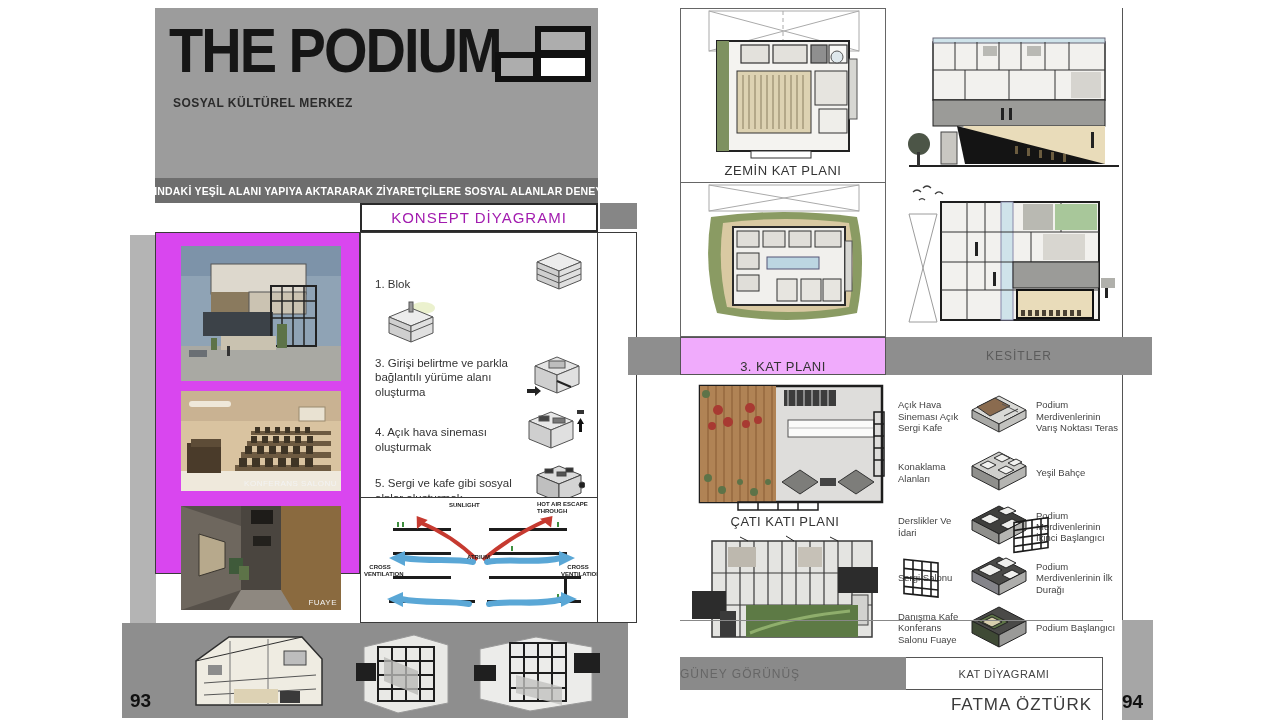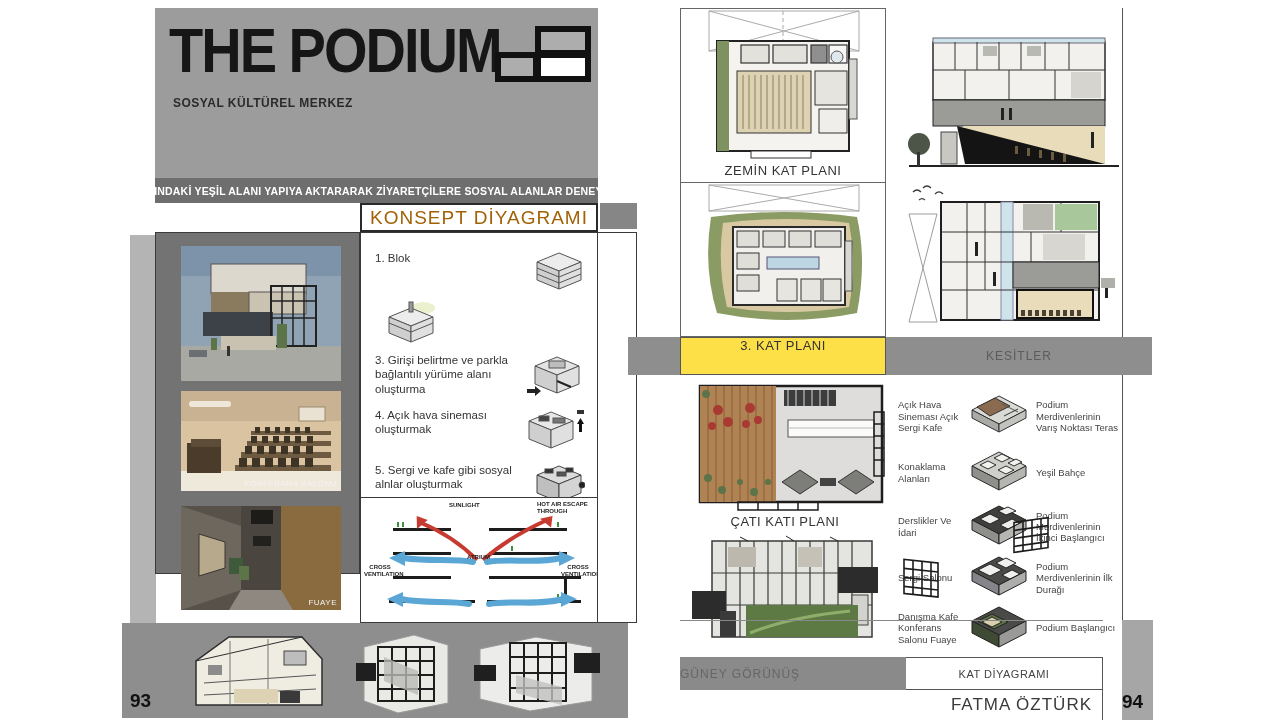--- a/index.html
+++ b/index.html
@@ -15,49 +15,49 @@
   .sub-title{position:absolute;left:18px;top:88px;font-size:12px;font-weight:bold;color:#2b2b2b;letter-spacing:.5px;}
   .logo{position:absolute;left:340px;top:18px;width:96px;height:62px;}
   .logo div{position:absolute;border:6px solid #111;}
   .logo .tr{left:40px;top:0;width:44px;height:18px;background:#adadad;}
   .logo .br{left:40px;top:26px;width:44px;height:18px;background:#ffffff;}
   .logo .bl{left:0;top:26px;width:32px;height:18px;background:#adadad;}
   .tagline{left:155px;top:178px;width:443px;height:25px;background:#6e6e6e;color:#fff;
            font-size:10.5px;font-weight:bold;display:flex;align-items:center;justify-content:center;
            letter-spacing:.2px;white-space:nowrap;}
   .concept-header{left:360px;top:203px;width:238px;height:29px;border:2px solid #2a2a2a;background:#fff;
-                  display:flex;align-items:center;justify-content:center;font-size:19px;color:#a16207;letter-spacing:1px;box-sizing:border-box;}
+                  display:flex;align-items:center;justify-content:center;font-size:15px;color:#a21caf;letter-spacing:1px;box-sizing:border-box;}
   .gray-cell1{left:600px;top:203px;width:37px;height:26px;background:#868686;}
 
-  .photos-box{left:155px;top:232px;width:205px;height:342px;border:1px solid #3a3a3a;background:#737373;box-sizing:border-box;}
+  .photos-box{left:155px;top:232px;width:205px;height:342px;border:1px solid #3a3a3a;background:#d946ef;box-sizing:border-box;}
   .concept-box{left:360px;top:232px;width:238px;height:266px;border:1px solid #3a3a3a;background:#fff;box-sizing:border-box;padding:10px 8px 0 14px;}
   .vent-box{left:360px;top:497px;width:238px;height:126px;border:1px solid #3a3a3a;background:#fff;box-sizing:border-box;}
   .spare-box{left:597px;top:232px;width:40px;height:391px;border:1px solid #3a3a3a;background:#fff;box-sizing:border-box;}
 
   .photo{position:absolute;left:25px;width:160px;overflow:hidden;}
   .photo-caption{position:absolute;right:4px;bottom:3px;color:#f3f3f3;font-size:8px;letter-spacing:.5px;}
-  .concept-item{display:flex;align-items:flex-start;margin-bottom:9px;}
+  .concept-item{display:flex;align-items:flex-end;margin-bottom:9px;}
   .concept-item .txt{width:148px;font-size:11.5px;color:#333;line-height:1.25;}
   .concept-item .ico{width:62px;display:flex;justify-content:flex-end;}
 
   .vent-label{position:absolute;font-size:6px;font-weight:bold;color:#222;line-height:1.1;}
 
   .bottom-band{left:122px;top:623px;width:506px;height:95px;background:#8e8e8e;}
   .pagenum{font-size:19px;font-weight:bold;color:#111;}
   .p93{position:absolute;left:8px;bottom:6px;}
 
   
   .vline{background:#555;width:1px;}
   .hline{background:#555;height:1px;}
   .plan-box1{left:680px;top:8px;width:206px;height:175px;border:1px solid #666;box-sizing:border-box;background:#fff;}
   .plan-box2{left:680px;top:183px;width:206px;height:154px;border:1px solid #666;border-top:none;box-sizing:border-box;background:#fff;}
   .fig-caption{position:absolute;width:100%;text-align:center;font-size:13px;color:#333;letter-spacing:.5px;}
   .band-stub{left:628px;top:337px;width:52px;height:38px;background:#8e8e8e;}
-  .cell-3kat{left:680px;top:337px;width:206px;height:38px;border:1px solid #555;box-sizing:border-box;background:#fde047;
-             display:flex;align-items:flex-start;justify-content:center;font-size:13px;color:#333;letter-spacing:.5px;}
+  .cell-3kat{left:680px;top:337px;width:206px;height:38px;border:1px solid #555;box-sizing:border-box;background:#f0abfc;
+             display:flex;align-items:flex-end;justify-content:center;font-size:13px;color:#333;letter-spacing:.5px;}
   .kesitler-band{left:886px;top:337px;width:266px;height:38px;background:#8e8e8e;display:flex;align-items:center;justify-content:center;
                  font-size:12px;color:#5c5c5c;letter-spacing:1px;}
   .guney-band{left:680px;top:657px;width:226px;height:33px;background:#8a8a8a;display:flex;align-items:center;justify-content:flex-start;
               font-size:12px;color:#666;letter-spacing:1px;}
   .kat-cell{left:906px;top:657px;width:197px;height:33px;border-top:1px solid #555;border-bottom:1px solid #555;border-right:1px solid #555;
             background:#fff;display:flex;align-items:center;justify-content:center;font-size:11px;color:#444;letter-spacing:.5px;box-sizing:border-box;}
   .fatma-row{left:680px;top:690px;width:423px;height:30px;background:#fff;display:flex;align-items:center;justify-content:flex-end;
              border-right:1px solid #555;box-sizing:border-box;padding-right:10px;font-size:17px;color:#3a3a3a;letter-spacing:1px;}
   .right-gray-col{left:1122px;top:620px;width:31px;height:100px;background:#a6a6a6;}
   .p94{position:absolute;left:0;bottom:7px;}

